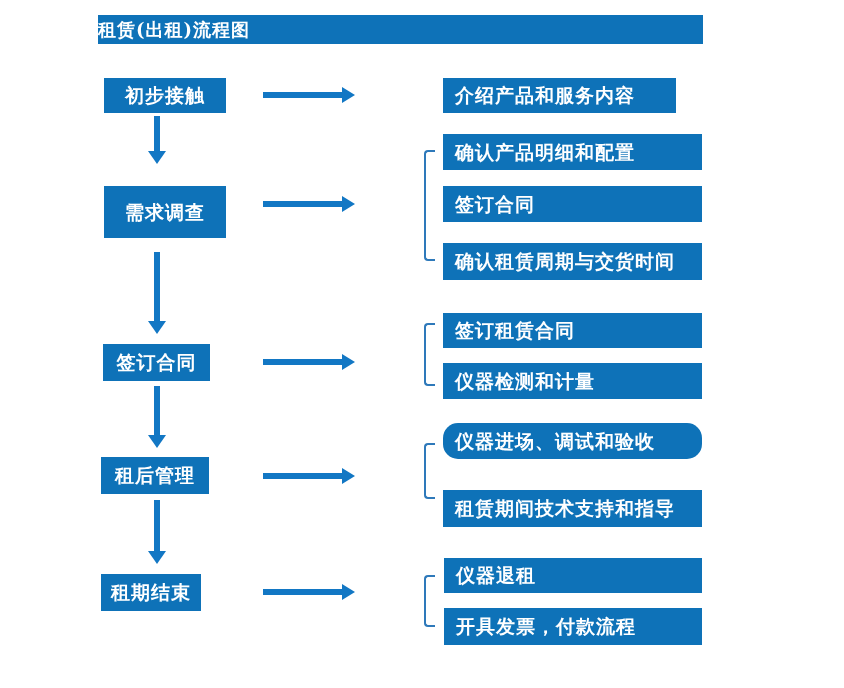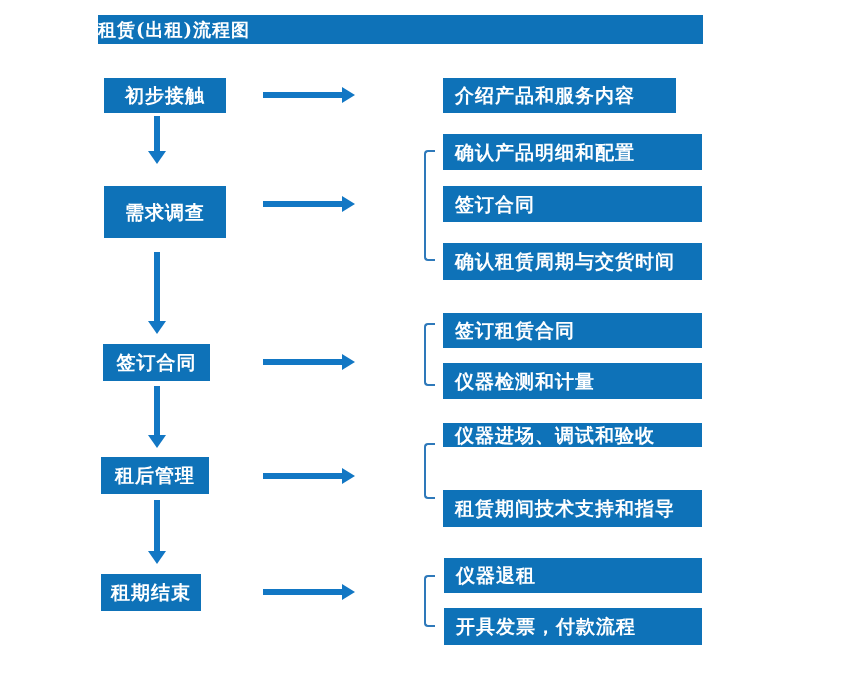--- a/index.html
+++ b/index.html
@@ -166,21 +166,21 @@
     <span>确认租赁周期与交货时间</span>
   </div>
 
   <div class="box output" style="left:443px; top:313px; width:259px; height:35px;">
     <span>签订租赁合同</span>
   </div>
   <div class="box output" style="left:443px; top:363px; width:259px; height:36px;">
     <span>仪器检测和计量</span>
   </div>
 
-  <div class="box output" style="left:443px; top:423px; width:259px; height:24px;">
+  <div class="box output" style="left:443px; top:423px; width:259px; height:36px;border-radius:15px;">
     <span>仪器进场、调试和验收</span>
   </div>
   <div class="box output" style="left:443px; top:490px; width:259px; height:37px;">
     <span>租赁期间技术支持和指导</span>
   </div>
 
   <div class="box output" style="left:444px; top:558px; width:258px; height:35px;">
     <span>仪器退租</span>
   </div>
   <div class="box output" style="left:444px; top:608px; width:258px; height:37px;">

